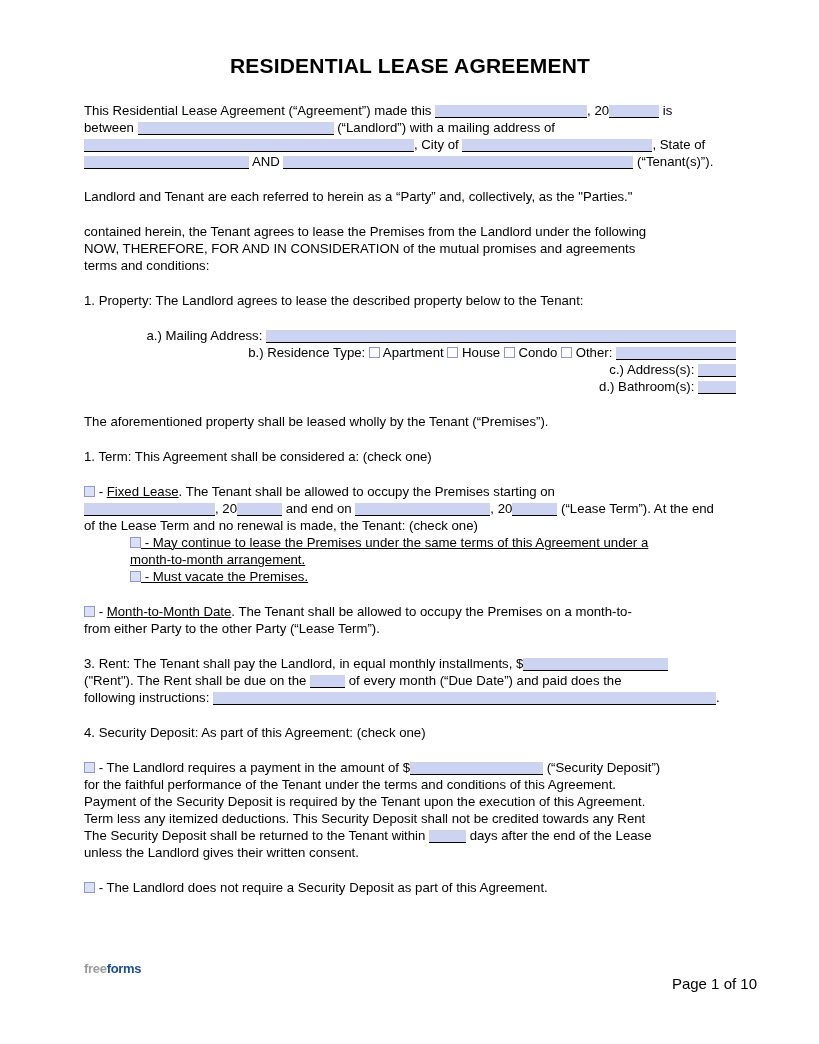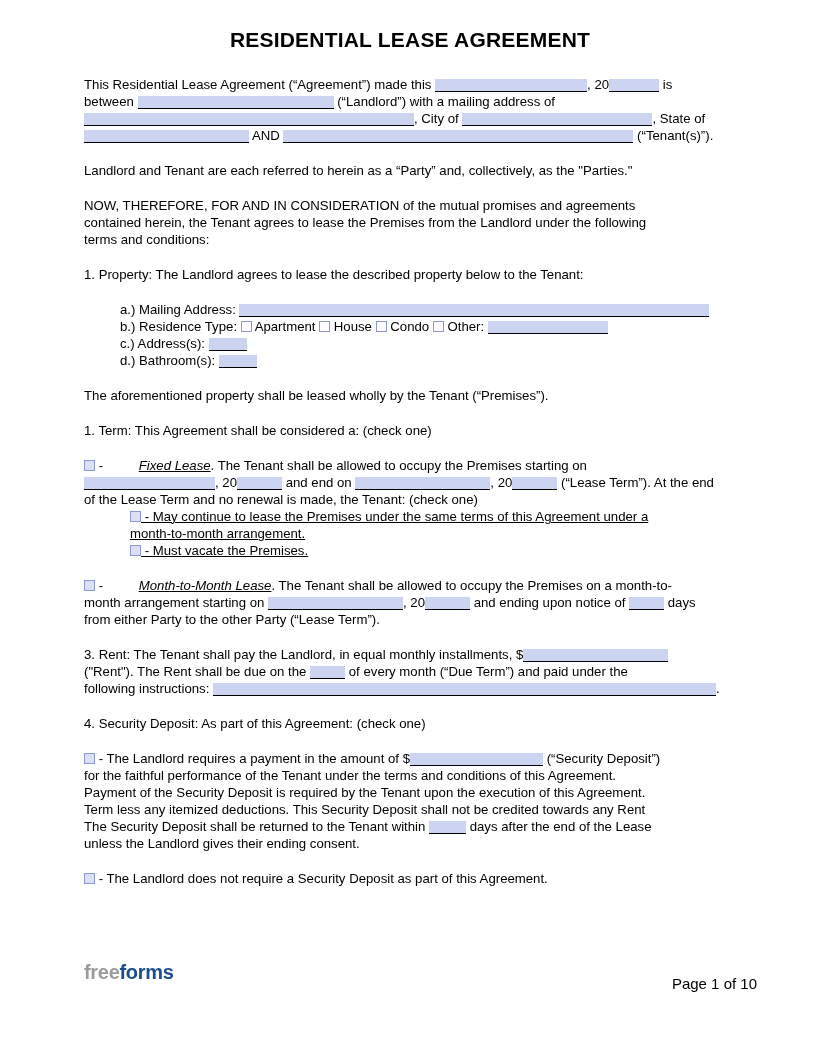--- a/index.html
+++ b/index.html
@@ -4,44 +4,44 @@
 <style>
   * { margin:0; padding:0; box-sizing:border-box; }
   html,body { background:#ffffff; }
   body {
     width:819px; height:1044px; position:relative; overflow:hidden;
     font-family:"Liberation Sans","DejaVu Sans",sans-serif;
     color:#000;
   }
   .content { position:absolute; left:84px; top:0; width:652px; }
   .doc-title {
-    margin:28px 0 24px 0; text-align:center;
+    margin:54px 0 24px 0; text-align:center;
     font-size:21px; font-weight:bold; letter-spacing:0.2px;
   }
   .para { margin:0 0 18px 0; }
   .line {
     display:block; white-space:pre; font-size:0; line-height:17px; height:17px;
   }
   .line > span { font-size:13.2px; }
   .t { white-space:pre; }
   .b { font-weight:normal; }
-  .iu { font-style:italic; text-decoration:underline;margin-left:32px; }
+  .iu { text-decoration:underline; }
   .blank {
     display:inline-block; height:13px; vertical-align:-3px;
     background:#cdd4f2; border-bottom:1.5px solid #000;
   }
   .cb {
     display:inline-block; width:11px; height:11px; vertical-align:-1px;
     border:1px solid #8e99c9; background:#dbe0f7;
   }
   .cb-plain { background:#fdfdff; }
-  .ind1 { padding-left:36px; }
+  .ind1 { padding-left:36px;text-align:right; }
   .ind2 { padding-left:46px;text-decoration:underline; }
   .footer-logo {
-    position:absolute; left:84px; top:961px; font-size:20px; letter-spacing:-0.3px;
+    position:absolute; left:84px; top:961px; font-size:13px; letter-spacing:-0.3px;
   }
   .logo-free { color:#9b9b9b; font-weight:600; }
   .logo-forms { color:#1b4e8e; font-weight:bold; }
   .footer-page { position:absolute; right:62px; top:975px; font-size:15px; }
 </style>
 </head>
 <body>
 
 <div class="content">
 
@@ -52,22 +52,22 @@
     <div class="line"><span class="t">between </span><span class="blank" style="width:196px"></span><span class="t"> (“Landlord”) with a mailing address of</span></div>
     <div class="line"><span class="blank" style="width:330px"></span><span class="t">, City of </span><span class="blank" style="width:190px"></span><span class="t">, State of</span></div>
     <div class="line"><span class="blank" style="width:165px"></span><span class="t b"> AND </span><span class="blank" style="width:350px"></span><span class="t"> (“Tenant(s)”).</span></div>
   </div>
 
   <div class="para">
     <div class="line"><span class="t">Landlord and Tenant are each referred to herein as a “Party” and, collectively, as the "Parties."</span></div>
   </div>
 
   <div class="para">
+    <div class="line"><span class="t">contained herein, the Tenant agrees to lease the Premises from the Landlord under the following</span></div>
     <div class="line"><span class="t">NOW, THEREFORE, FOR AND IN CONSIDERATION of the mutual promises and agreements</span></div>
-    <div class="line"><span class="t">contained herein, the Tenant agrees to lease the Premises from the Landlord under the following</span></div>
     <div class="line"><span class="t">terms and conditions:</span></div>
   </div>
 
   <div class="para">
     <div class="line"><span class="t b">1. Property</span><span class="t">: The Landlord agrees to lease the described property below to the Tenant:</span></div>
   </div>
 
   <div class="para">
     <div class="line ind1"><span class="t">a.) Mailing Address: </span><span class="blank" style="width:470px"></span></div>
     <div class="line ind1"><span class="t">b.) Residence Type: </span><span class="cb cb-plain"></span><span class="t"> Apartment </span><span class="cb cb-plain"></span><span class="t"> House </span><span class="cb cb-plain"></span><span class="t"> Condo </span><span class="cb cb-plain"></span><span class="t"> Other: </span><span class="blank" style="width:120px"></span></div>
@@ -86,42 +86,41 @@
   <div class="para">
     <div class="line"><span class="cb"></span><span class="t"> - </span><span class="t iu">Fixed Lease</span><span class="t">. The Tenant shall be allowed to occupy the Premises starting on</span></div>
     <div class="line"><span class="blank" style="width:131px"></span><span class="t">, 20</span><span class="blank" style="width:45px"></span><span class="t"> and end on </span><span class="blank" style="width:135px"></span><span class="t">, 20</span><span class="blank" style="width:45px"></span><span class="t"> (“Lease Term”). At the end</span></div>
     <div class="line"><span class="t">of the Lease Term and no renewal is made, the Tenant: (check one)</span></div>
     <div class="line ind2"><span class="cb"></span><span class="t"> - May continue to lease the Premises under the same terms of this Agreement under a</span></div>
     <div class="line ind2"><span class="t">month-to-month arrangement.</span></div>
     <div class="line ind2"><span class="cb"></span><span class="t"> - Must vacate the Premises.</span></div>
   </div>
 
   <div class="para">
-    <div class="line"><span class="cb"></span><span class="t"> - </span><span class="t iu">Month-to-Month Lease</span><span class="t">. The Tenant shall be allowed to occupy the Premises on a month-to-</span></div>
-    <div class="line"><span class="t">month arrangement starting on </span><span class="blank" style="width:135px"></span><span class="t">, 20</span><span class="blank" style="width:45px"></span><span class="t"> and ending upon notice of </span><span class="blank" style="width:35px"></span><span class="t"> days</span></div>
+    <div class="line"><span class="cb"></span><span class="t"> - </span><span class="t iu">Month-to-Month Date</span><span class="t">. The Tenant shall be allowed to occupy the Premises on a month-to-</span></div>
     <div class="line"><span class="t">from either Party to the other Party (“Lease Term”).</span></div>
   </div>
 
   <div class="para">
     <div class="line"><span class="t b">3. Rent</span><span class="t">: The Tenant shall pay the Landlord, in equal monthly installments, $</span><span class="blank" style="width:145px"></span></div>
-    <div class="line"><span class="t">("Rent"). The Rent shall be due on the </span><span class="blank" style="width:35px"></span><span class="t"> of every month (“Due Term”) and paid under the</span></div>
+    <div class="line"><span class="t">("Rent"). The Rent shall be due on the </span><span class="blank" style="width:35px"></span><span class="t"> of every month (“Due Date”) and paid does the</span></div>
     <div class="line"><span class="t">following instructions: </span><span class="blank" style="width:503px"></span><span class="t">.</span></div>
   </div>
 
   <div class="para">
     <div class="line"><span class="t b">4. Security Deposit</span><span class="t">: As part of this Agreement: (check one)</span></div>
   </div>
 
   <div class="para">
     <div class="line"><span class="cb"></span><span class="t"> - The Landlord requires a payment in the amount of $</span><span class="blank" style="width:133px"></span><span class="t"> (“Security Deposit”)</span></div>
     <div class="line"><span class="t">for the faithful performance of the Tenant under the terms and conditions of this Agreement.</span></div>
     <div class="line"><span class="t">Payment of the Security Deposit is required by the Tenant upon the execution of this Agreement.</span></div>
     <div class="line"><span class="t">Term less any itemized deductions. This Security Deposit shall not be credited towards any Rent</span></div>
     <div class="line"><span class="t">The Security Deposit shall be returned to the Tenant within </span><span class="blank" style="width:37px"></span><span class="t"> days after the end of the Lease</span></div>
-    <div class="line"><span class="t">unless the Landlord gives their ending consent.</span></div>
+    <div class="line"><span class="t">unless the Landlord gives their written consent.</span></div>
   </div>
 
   <div class="para">
     <div class="line"><span class="cb"></span><span class="t"> - The Landlord does not require a Security Deposit as part of this Agreement.</span></div>
   </div>
 
 </div>
 
 <div class="footer-logo"><span class="logo-free">free</span><span class="logo-forms">forms</span></div>
 <div class="footer-page">Page 1 of 10</div>

